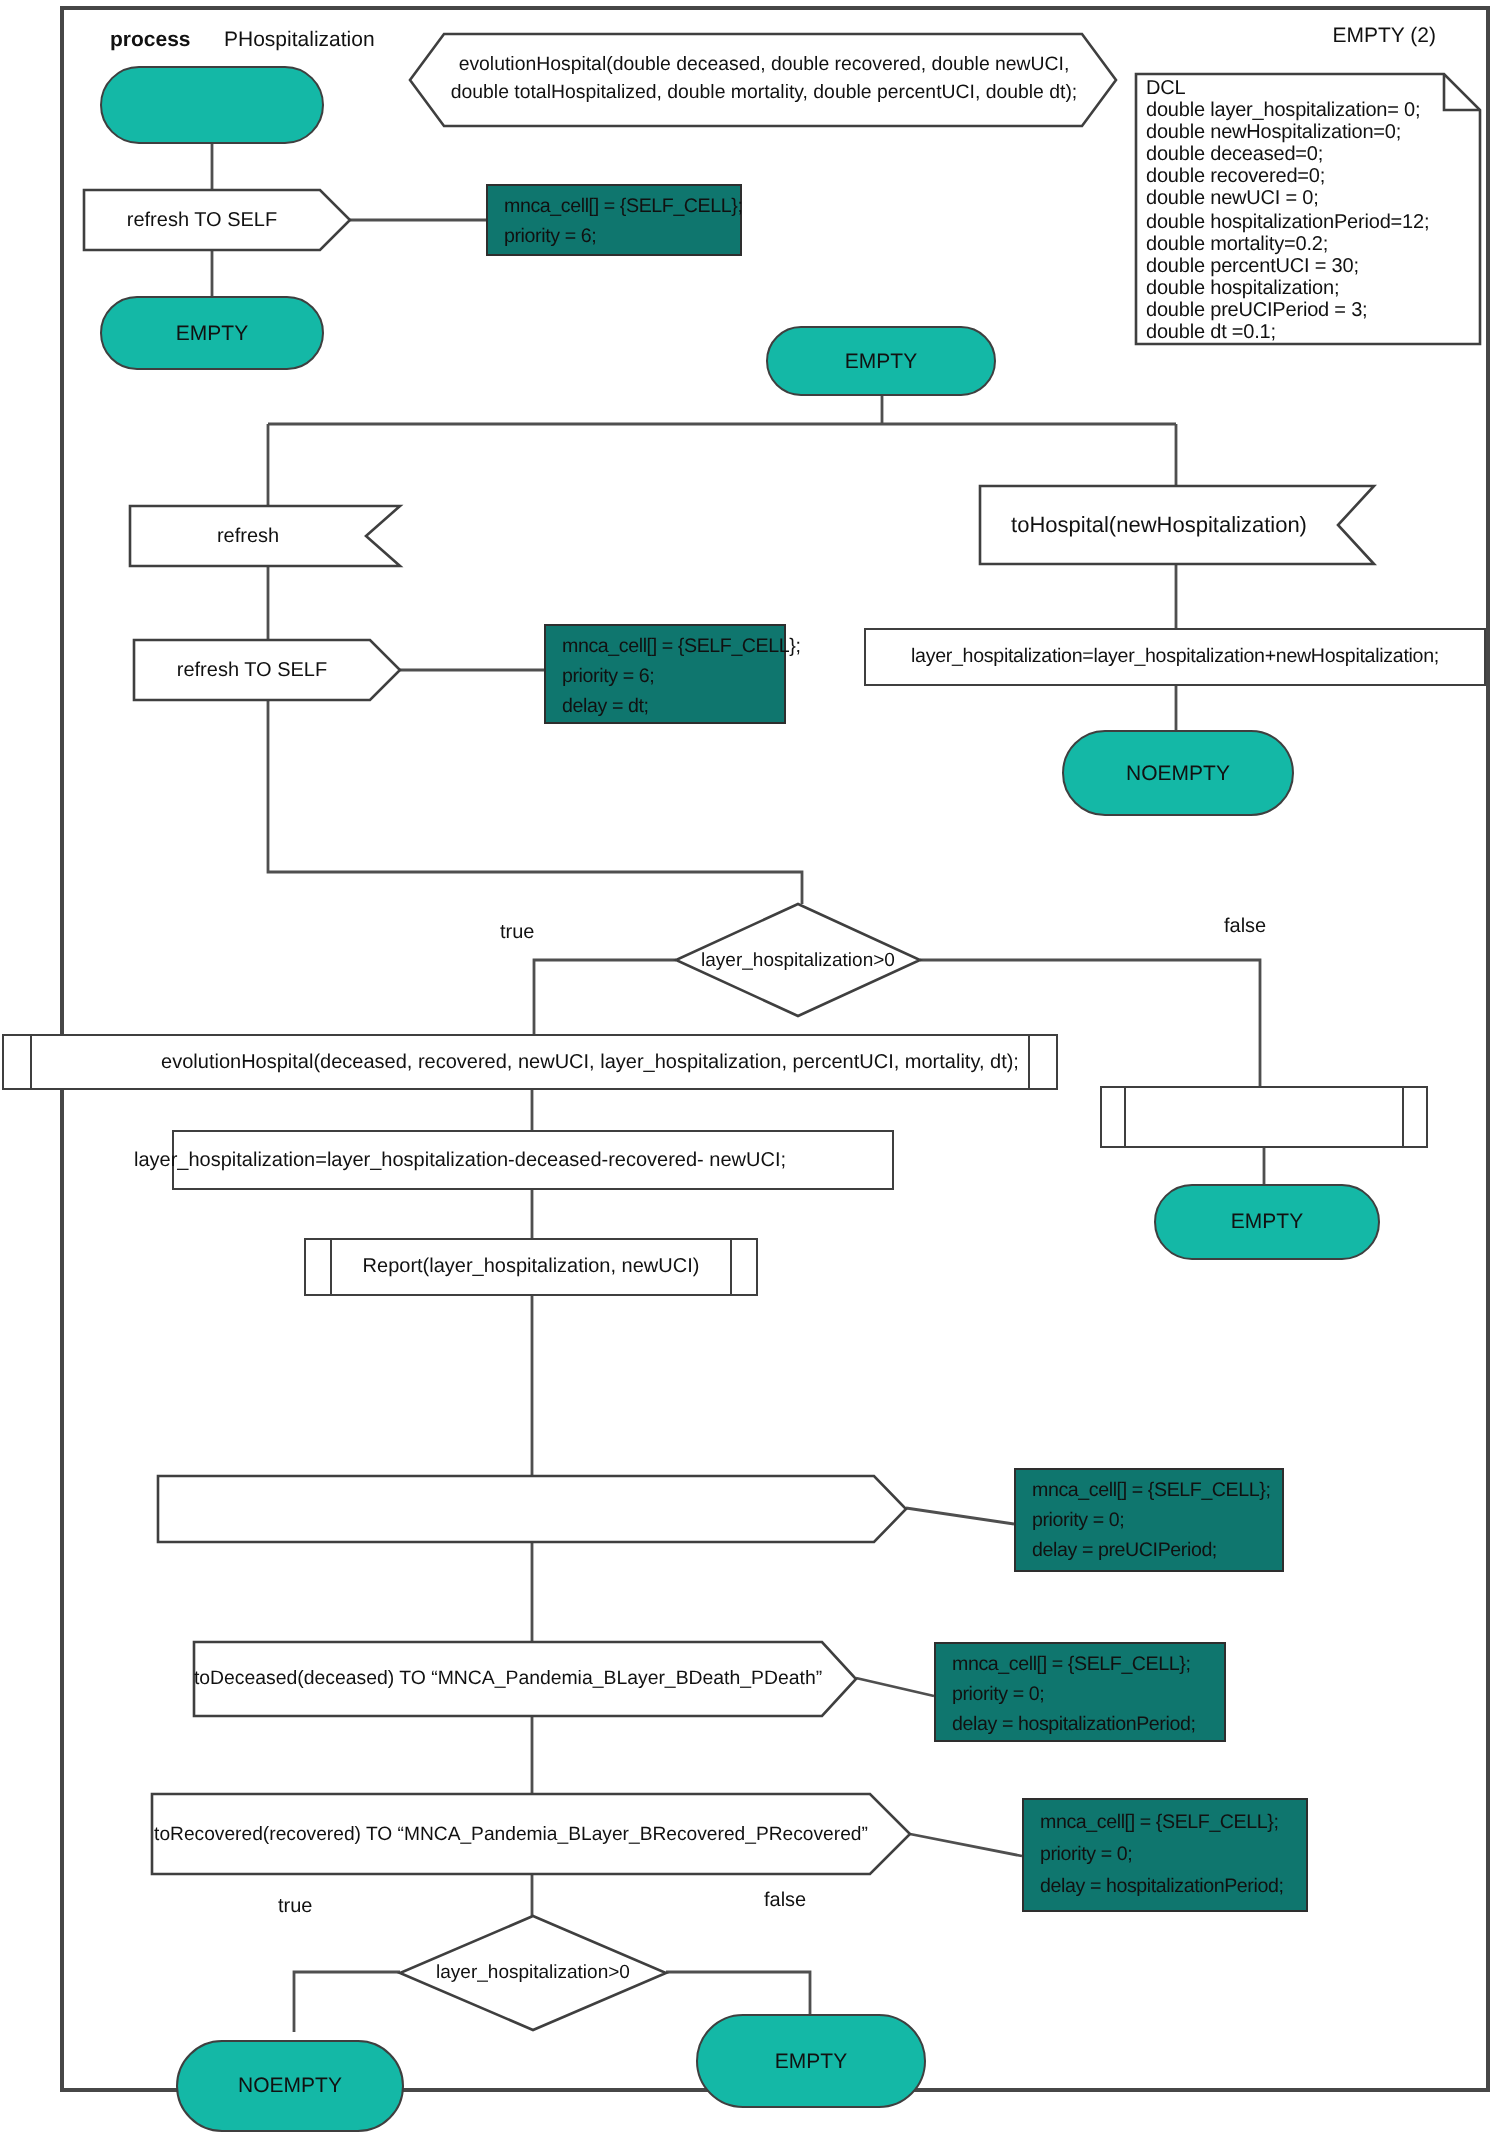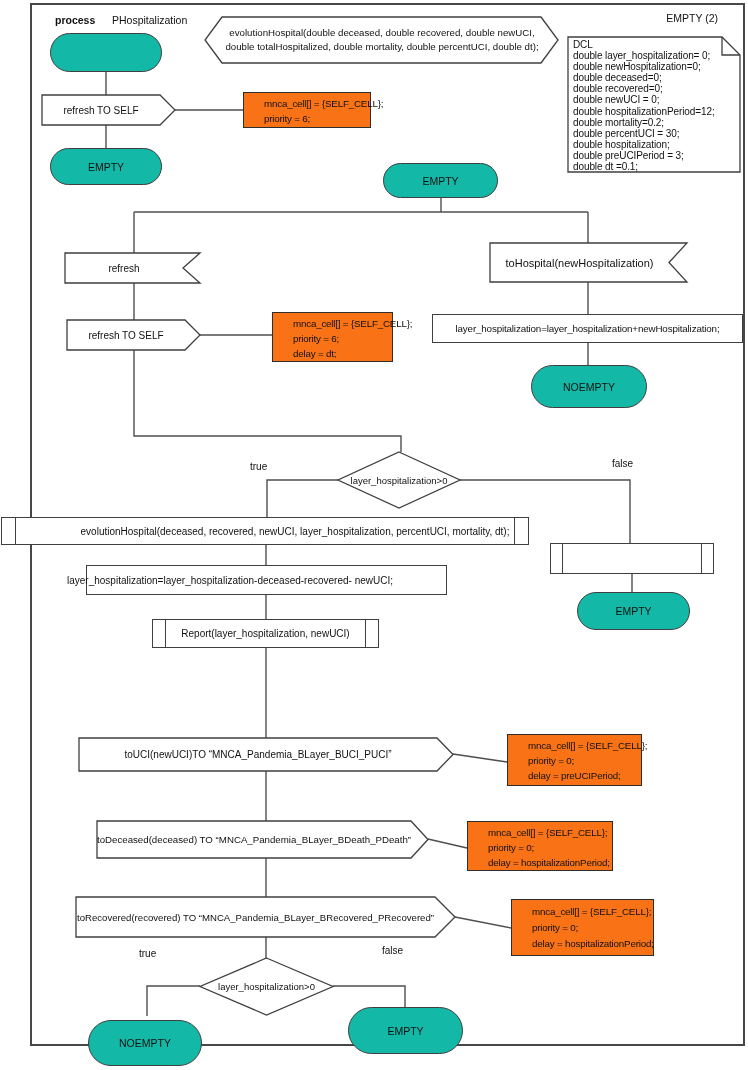--- a/index.html
+++ b/index.html
@@ -5,22 +5,22 @@
   html,body{margin:0;padding:0;background:#fff;}
   #canvas{position:relative;width:748px;height:1070px;background:#fff;overflow:hidden;
           font-family:"Liberation Sans",sans-serif;color:#111;}
   #shapes{position:absolute;left:0;top:0;}
   .lbl{position:absolute;font-size:10.5px;white-space:nowrap;}
   .shape-text{position:absolute;display:flex;align-items:center;justify-content:center;
               text-align:center;font-size:10px;white-space:nowrap;}
   .box{position:absolute;background:#fff;border:1px solid #3f3f3f;box-sizing:border-box;}
   .state{position:absolute;background:#14b8a6;border:1.4px solid #3f3f3f;box-sizing:border-box;
          display:flex;align-items:center;justify-content:center;font-size:10.5px;}
-  .comment{position:absolute;background:#f97316;border:1px solid #2e2e2e;box-sizing:border-box;
-           font-size:9.8px;line-height:15px;padding:3px 0 0 20px;letter-spacing:-0.2px;white-space:nowrap;}
+  .comment{position:absolute;background:#0f766e;border:1px solid #2e2e2e;box-sizing:border-box;
+           font-size:9.8px;line-height:15px;padding:3px 0 0 8px;letter-spacing:-0.2px;white-space:nowrap;}
   .callbar{position:absolute;top:0;bottom:0;width:0;border-left:1px solid #3f3f3f;}
   .hexlines{position:absolute;display:flex;flex-direction:column;align-items:center;justify-content:center;
             font-size:9.7px;line-height:14px;text-align:center;white-space:nowrap;}
   .dcl{position:absolute;font-size:10px;line-height:11.1px;letter-spacing:-0.1px;white-space:nowrap;}
 </style>
 </head>
 <body>
 
 <div id="canvas">
 
@@ -103,21 +103,20 @@
     <div>double percentUCI = 30;</div>
     <div>double hospitalization;</div>
     <div>double preUCIPeriod = 3;</div>
     <div>double dt =0.1;</div>
   </div>
 
   <div class="shape-text" style="left:42px;top:95px;width:118px;height:30px;">refresh TO SELF</div>
   <div class="shape-text" style="left:65px;top:253px;width:118px;height:30px;">refresh</div>
   <div class="shape-text" style="left:67px;top:320px;width:118px;height:30px;">refresh TO SELF</div>
   <div class="shape-text" style="left:490px;top:243px;width:179px;height:39px;font-size:11px;">toHospital(newHospitalization)</div>
-  <div class="shape-text" style="left:79px;top:738px;width:358px;height:33px;">toUCI(newUCI)TO “MNCA_Pandemia_BLayer_BUCI_PUCI”</div>
   <div class="shape-text" style="left:97px;top:821px;width:314px;height:37px;font-size:9.7px;">toDeceased(deceased) TO “MNCA_Pandemia_BLayer_BDeath_PDeath”</div>
   <div class="shape-text" style="left:76px;top:897px;width:359px;height:40px;font-size:9.6px;">toRecovered(recovered) TO “MNCA_Pandemia_BLayer_BRecovered_PRecovered”</div>
 
   <div class="shape-text" style="left:338px;top:452px;width:122px;height:56px;font-size:9.5px;">layer_hospitalization&gt;0</div>
   <div class="shape-text" style="left:200px;top:958px;width:133px;height:57px;font-size:9.5px;">layer_hospitalization&gt;0</div>
 
   <div class="lbl" style="left:250px;top:461px;font-size:10px;">true</div>
   <div class="lbl" style="left:612px;top:458px;font-size:10px;">false</div>
   <div class="lbl" style="left:139px;top:948px;font-size:10px;">true</div>
   <div class="lbl" style="left:382px;top:945px;font-size:10px;">false</div>

